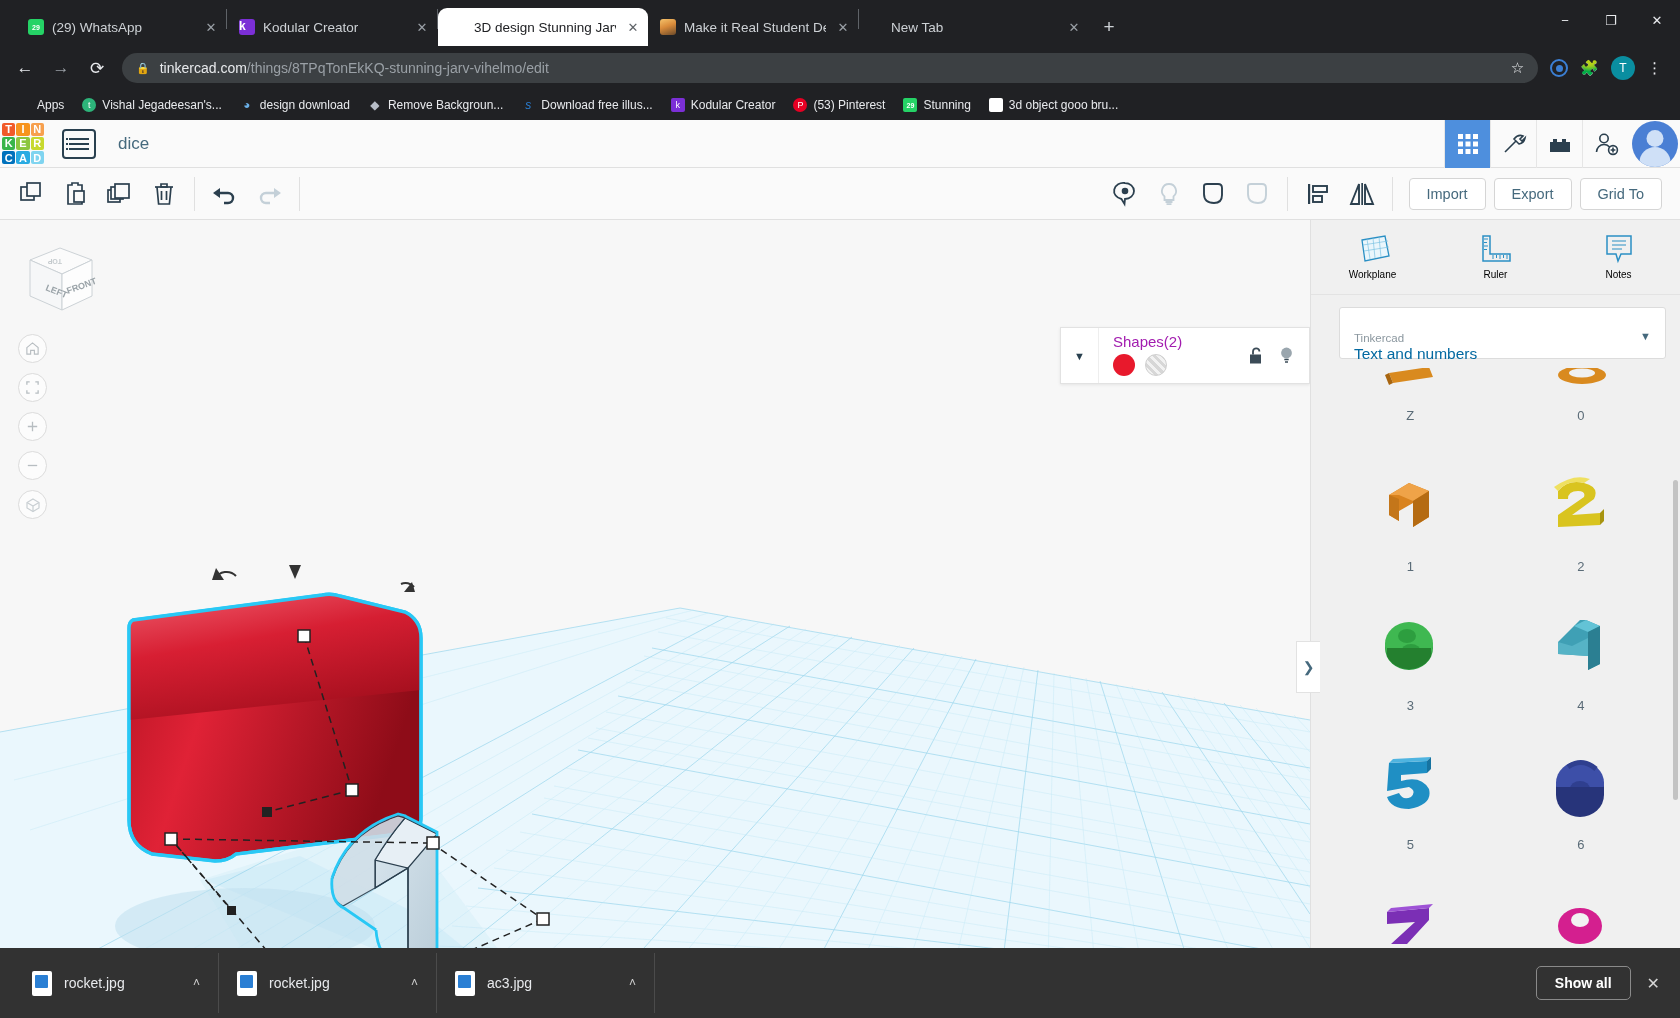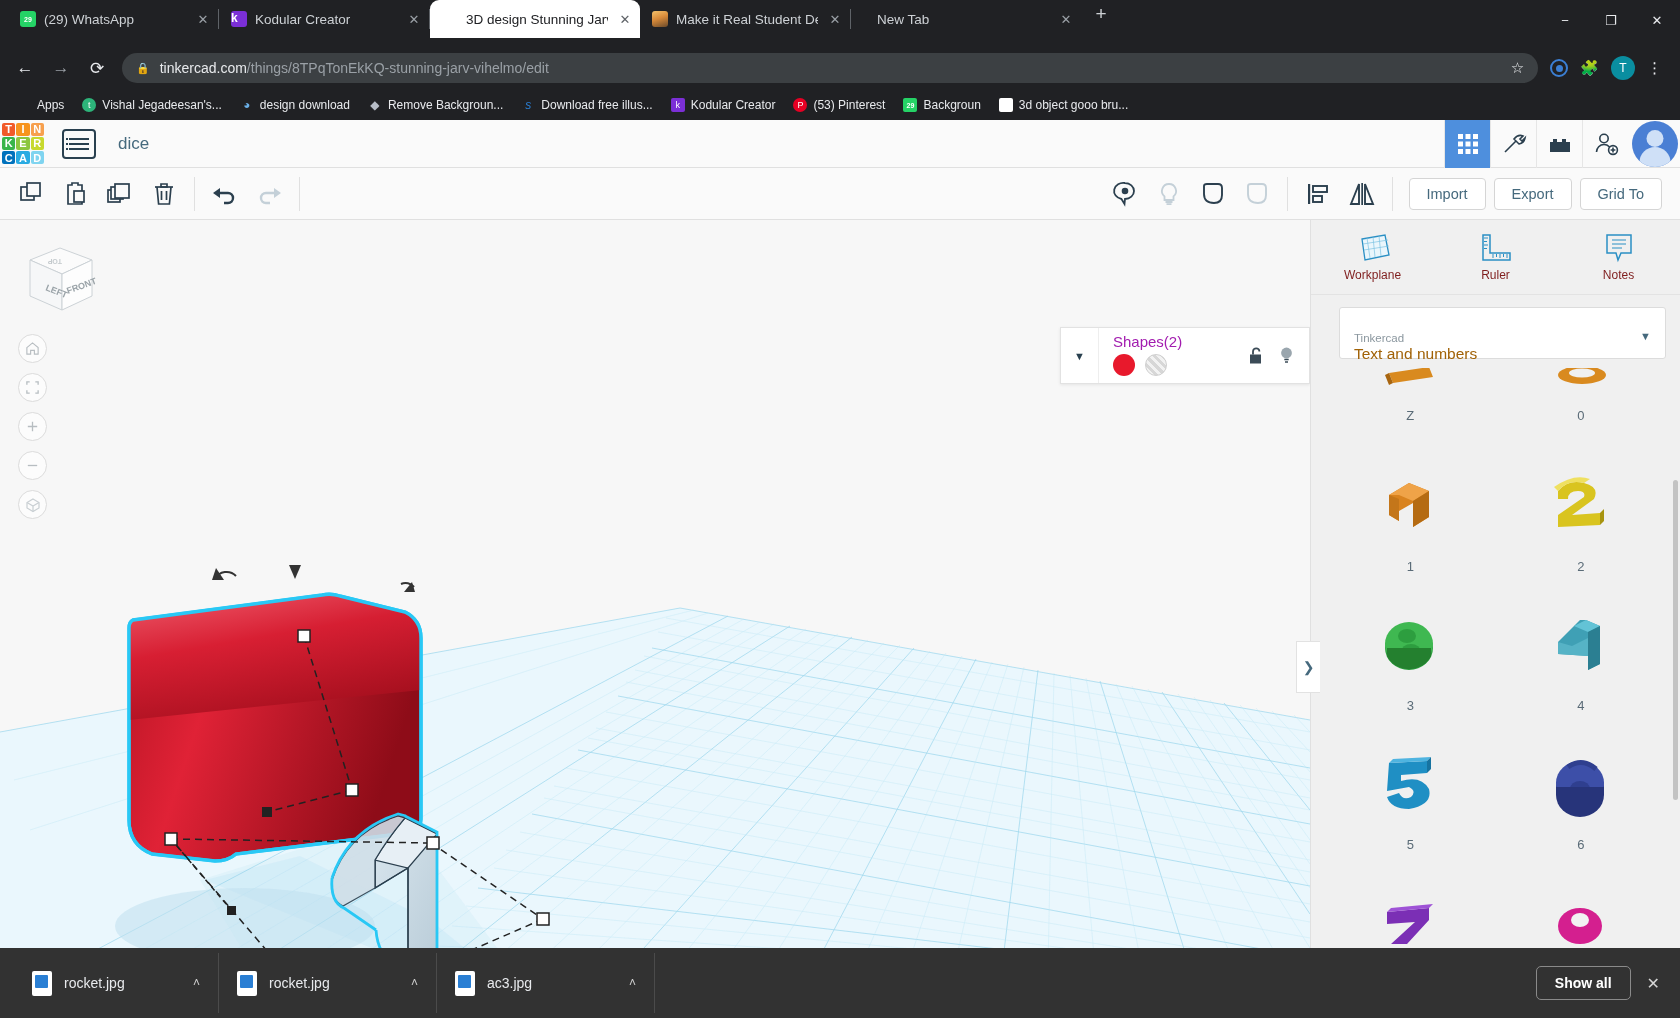--- a/index.html
+++ b/index.html
@@ -6,21 +6,21 @@
   html,body { width:1680px; height:1018px; overflow:hidden; }
   body {
     font-family:"Liberation Sans", sans-serif;
     background:#fff;
     -webkit-font-smoothing:antialiased;
   }
 
   
   #browser-chrome { background:#202124; width:1680px; }
 
-  #tab-strip { height:46px; display:flex; align-items:flex-start; padding-left:8px; position:relative; }
+  #tab-strip { height:46px; display:flex; align-items:flex-end; padding-left:16px; position:relative; }
   .tab {
     height:38px; width:210px; display:flex; align-items:center; gap:8px;
     padding:0 6px 0 12px; font-size:13.5px; color:#cdd1d5; position:relative;
     border-radius:9px 9px 0 0; flex:0 0 auto;
   }
   .tab.active { background:#fff; color:#202124; }
   .tab .tab-favicon { width:16px; height:16px; flex:0 0 16px; border-radius:3px; display:block; position:relative; }
   .tab .tab-title { flex:1; white-space:nowrap; overflow:hidden; text-overflow:clip; font-size:13.5px; }
   .tab .tab-close { width:18px; height:18px; flex:0 0 18px; display:flex; align-items:center; justify-content:center;
     font-size:13px; color:#9aa0a6; }
@@ -125,25 +125,25 @@
   .grid-ctl { position:absolute; font-size:13px; color:#7c8f9c; }
   #edit-grid-btn { right:14px; top:738px; padding:4px 12px; border:1px solid rgba(170,190,200,.55);
      border-radius:3px; background:rgba(255,255,255,.45); }
 
   
   #tk-sidebar { position:absolute; right:0; top:100px; width:370px; height:748px; background:#f0f0f0;
      border-left:1px solid #e0e0e0; }
   #sb-tools { height:75px; display:flex; align-items:center; justify-content:space-around; background:#f0f0f0;
      border-bottom:1px solid #e3e3e3; }
   .sb-tool { display:flex; flex-direction:column; align-items:center; gap:5px; width:100px; }
-  .sb-tool span { font-size:12px; color:#7f1d1d; }
+  .sb-tool span { font-size:10px; color:#000000; }
   #sb-picker { margin:12px 14px 0 28px; height:52px; background:#fff; border:1px solid #dcdcdc; border-radius:3px;
      padding:24px 14px; position:relative; }
   #sb-picker .lbl { font-size:11.5px; color:#8b979f; }
-  #sb-picker .val { font-size:15.5px; color:#a16207; margin-top:1px; }
+  #sb-picker .val { font-size:15.5px; color:#0369a1; margin-top:1px; }
   #sb-picker .dd { position:absolute; right:14px; top:22px; color:#45697d; font-size:11px; }
 
   #sb-shapes { position:absolute; left:0; right:0; top:148px; bottom:0; overflow:hidden; padding:0 14px; }
   .shape-row { display:flex; }
   .shape-cell { width:50%; display:flex; flex-direction:column; align-items:center; justify-content:flex-start; }
   .shape-thumb { height:100px; display:flex; align-items:center; justify-content:center; }
   .shape-name { font-size:13px; color:#5a6b77; margin-top:2px; }
   #sb-scroll { position:absolute; right:2px; top:260px; width:5px; height:320px; background:#c3c3c3; border-radius:3px; }
 
   
@@ -197,21 +197,21 @@
     </div>
 
     <div class="tab">
       <span class="tab-favicon fav-mir"></span>
       <span class="tab-title">Make it Real Student Design Chal</span>
       <span class="tab-close">✕</span>
     </div>
     <div class="tab-sep"></div>
 
     <div class="tab" style="width:230px">
-      <span class="tab-title" style="margin-left:14px">New Tab</span>
+      <span class="tab-title" style="margin-left:20px">New Tab</span>
       <span class="tab-close">✕</span>
     </div>
 
     <div id="new-tab-plus">+</div>
 
     <div id="win-controls">
       <div>−</div>
       <div>❐</div>
       <div>✕</div>
     </div>
@@ -272,21 +272,21 @@
     <div class="bm">
       <span class="bmico" style="background:#7b2fd6">k</span>
       <span>Kodular Creator</span>
     </div>
     <div class="bm">
       <span class="bmico" style="background:#e60023;border-radius:50%">P</span>
       <span>(53) Pinterest</span>
     </div>
     <div class="bm">
       <span class="bmico fav-whatsapp"></span>
-      <span>Backgroun</span>
+      <span>Stunning</span>
     </div>
     <div class="bm">
       <span class="bmico fav-tinker">
         <i style="background:#f15a29"></i>
           <i style="background:#f7941e"></i>
           <i style="background:#f7a04e"></i>
         <i style="background:#39b54a"></i>
           <i style="background:#8cc63f"></i>
           <i style="background:#c7d92e"></i>
         <i style="background:#0071bc"></i>

